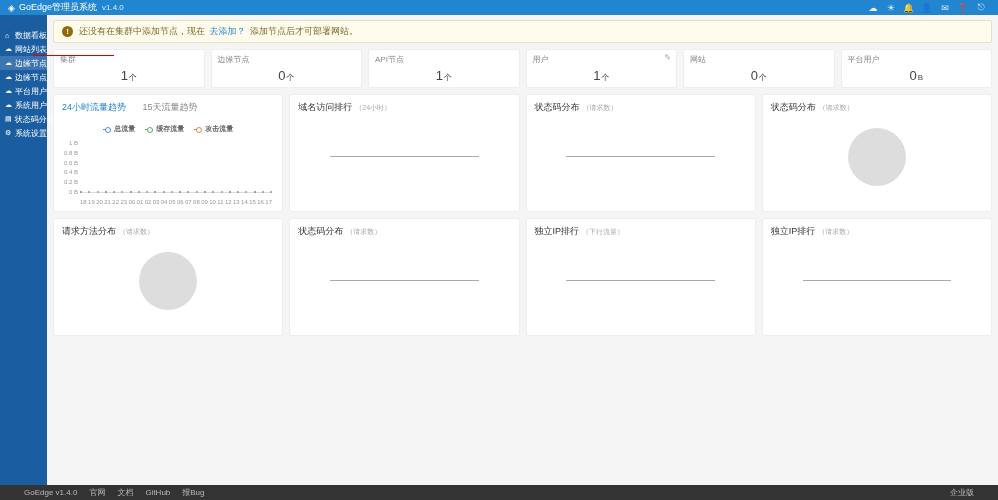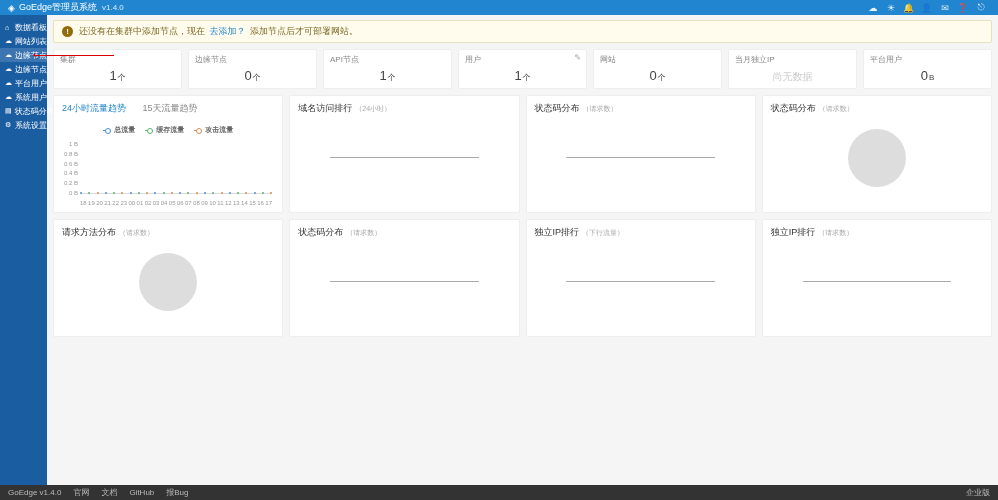--- a/index.html
+++ b/index.html
@@ -3,21 +3,21 @@
 <meta charset="utf-8">
 <style>
 * { margin: 0; padding: 0; box-sizing: border-box; }
 body { font-family: -apple-system, "Segoe UI", "PingFang SC", "Microsoft YaHei", sans-serif; font-size: 11px; background: #f5f5f5; color: #333; width: 998px; height: 500px; overflow: hidden; position: relative; }
 .topbar { height: 15px; background: #2185d0; color: #fff; display: flex; align-items: center; padding: 0 8px; font-size: 9px; }
 .topbar .logo { display: flex; align-items: center; gap: 4px; }
 .topbar .ver { font-size: 8px; opacity: .85; margin-left: 1px; }
 .topbar .spacer { flex: 1; }
 .topbar .icon { width: 18px; text-align: center; font-size: 9px; opacity: .9; cursor: pointer; }
 .layout { display: flex; height: 470px; }
-.sidebar { width: 47px; background: #1b5da1; color: #fff; padding-top: 5px; }
+.sidebar { width: 47px; background: #1b5da1; color: #fff; padding-top: 13px; }
 .sidebar .item { display: flex; align-items: center; height: 14px; padding-left: 5px; font-size: 8px; gap: 3px; cursor: pointer; white-space: nowrap; }
 .sidebar .item.active { background: rgba(255,255,255,.15); }
 .sidebar .icon { width: 8px; font-size: 7px; }
 .red-arrow { position: absolute; left: 34px; top: 55px; width: 80px; height: 1px; background: #d00; pointer-events: none; z-index: 50; }
 .red-arrow::before { content: ""; position: absolute; left: -3px; top: -2px; border: 2.5px solid transparent; border-right-color: #d00; }
 .main { flex: 1; padding: 5px 6px 0 6px; overflow: hidden; }
 .alert { background: #fffced; border: 1px solid #e8e1c0; border-radius: 2px; padding: 4px 8px; display: flex; align-items: center; gap: 6px; font-size: 9px; color: #7d6826; margin-bottom: 6px; }
 .alert .ic { width: 11px; height: 11px; border-radius: 50%; background: #926a0c; color: #fff; display: flex; align-items: center; justify-content: center; font-size: 8px; font-weight: bold; }
 .alert a { color: #2185d0; text-decoration: none; margin: 8px 2px; }
 .stats { display: flex; gap: 6px; margin-bottom: 6px; }
@@ -42,21 +42,21 @@
 .legend i::after { content: ""; position: absolute; top: 0; left: 1.5px; width: 4px; height: 4px; border: 1px solid currentColor; border-radius: 50%; background: #fff; }
 .l1 { color: #4f8ed9; } .l2 { color: #5ab06c; } .l3 { color: #d98b4f; }
 .chart { position: relative; flex: 1; margin-top: 6px; }
 .chart .ylabels { position: absolute; left: 0; top: 0; bottom: 10px; display: flex; flex-direction: column; justify-content: space-between; font-size: 6px; color: #999; text-align: right; width: 16px; }
 .chart .plot { position: absolute; left: 18px; right: 2px; top: 2px; bottom: 12px; border-bottom: 1px solid #ddd; }
 .chart .dots { position: absolute; bottom: -1px; left: 0; right: 0; display: flex; justify-content: space-between; }
 .chart .dots b { width: 2px; height: 2px; border-radius: 50%; }
 .chart .xlabels { position: absolute; left: 18px; right: 2px; bottom: 0; display: flex; justify-content: space-between; font-size: 6px; color: #999; }
 .empty-circle { width: 58px; height: 58px; border-radius: 50%; background: #ddd; margin: 14px auto; }
 .empty-line { width: 70%; height: 1px; background: #aaa; margin: 42px auto 0; }
-.footer { position: absolute; bottom: 0; left: 0; right: 0; height: 15px; background: #333; color: #bbb; display: flex; align-items: center; padding: 0 8px; font-size: 8px; gap: 12px; }
+.footer { position: absolute; bottom: 0; left: 0; right: 0; height: 15px; background: #333; color: #bbb; display: flex; align-items: center; padding: 0 24px; font-size: 8px; gap: 12px; }
 .footer a { color: #bbb; text-decoration: none; }
 .footer .spacer { flex: 1; }
 </style>
 </head>
 <body>
 
 <div class="topbar">
   <div class="logo">
     <span>◈</span>
     <span>GoEdge管理员系统</span>
@@ -133,24 +133,20 @@
           <div class="val">1<span class="unit">个</span></div>
         </div>
         <div class="stat">
           <div class="lbl">用户</div>
           <span class="edit">✎</span>
           <div class="val">1<span class="unit">个</span></div>
         </div>
         <div class="stat">
           <div class="lbl">网站</div>
           <div class="val">0<span class="unit">个</span></div>
-        </div>
-        <div class="stat noval">
-          <div class="lbl">当月独立IP</div>
-          <div class="val">尚无数据</div>
         </div>
         <div class="stat">
           <div class="lbl">平台用户</div>
           <div class="val">0<span class="unit">B</span></div>
         </div>
       </div>
 
     <div class="panels">
       <div class="panel h1">
         <div class="title">

